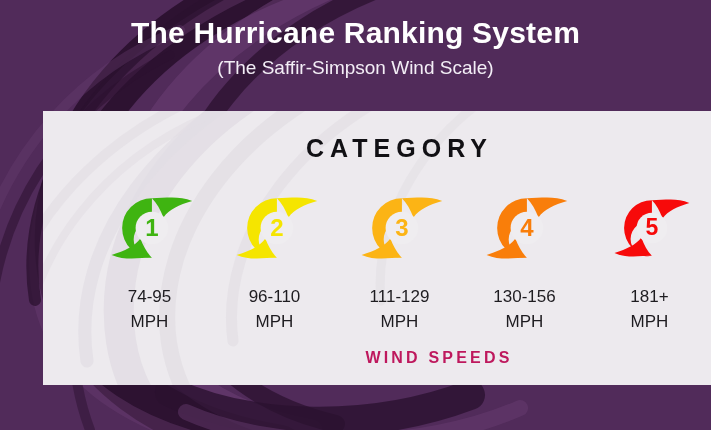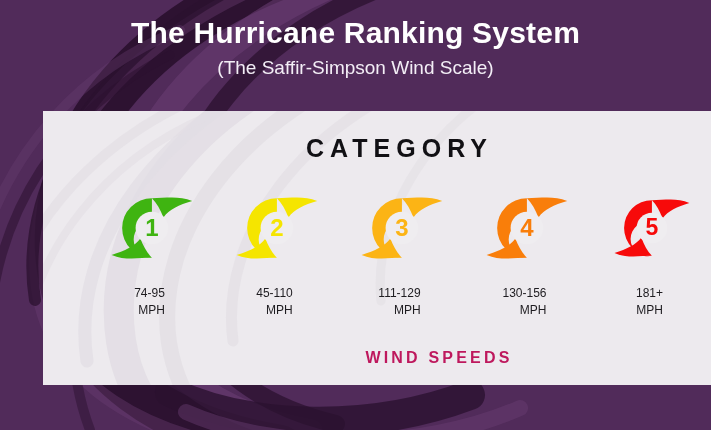--- a/index.html
+++ b/index.html
@@ -41,22 +41,22 @@
   }
 
   .row{
     position:absolute;left:0;top:69px;width:625px;
     display:flex;justify-content:space-around;align-items:flex-start;
   }
   .cat{width:115px;display:flex;flex-direction:column;align-items:center;}
   .icon-wrap{width:96px;height:96px;position:relative;}
   .icon-wrap svg{display:block;width:96px;height:96px;}
   .speed{
-    margin-top:9px;text-align:right;color:#1e1c20;
-    font-size:12px;font-weight:400;line-height:1.45;
+    margin-top:9px;text-align:center;color:#1e1c20;
+    font-size:17px;font-weight:400;line-height:1.45;
   }
   .speed .unit{display:block;}
 
   .wind-speeds{
     position:absolute;left:0;bottom:18px;width:704px;text-align:center;
     font-size:16px;font-weight:bold;color:#be185d;letter-spacing:3.2px;
   }
 </style>
 </head>
 <body>
@@ -139,21 +139,21 @@
               <g fill="#F5E500">
                 <path d="M52,19 A31,31 0 1,0 52,81 A19,19 0 1,1 52,43 Z"></path>
                 <path d="M52,19 C66,19 80,16 94,22 C80,26 70,31 64,39 C61,31 57,24 52,19 Z"></path>
                 <path d="M52,81 C38,81 24,84 10,78 C24,74 34,69 40,61 C43,69 47,76 52,81 Z"></path>
               </g>
               <circle cx="52" cy="50" r="17" fill="#EFEDF0"></circle>
               <text x="52" y="58" text-anchor="middle" font-family="Liberation Sans, sans-serif" font-size="25" font-weight="bold" fill="#F5E500">2</text>
             </svg>
           </div>
           <div class="speed">
-            <span>45-110</span>
+            <span>96-110</span>
             <span class="unit">MPH</span>
           </div>
         </div>
 
         <div class="cat">
           <div class="icon-wrap">
             <svg viewBox="0 0 100 100">
               <g fill="#FCB415">
                 <path d="M52,19 A31,31 0 1,0 52,81 A19,19 0 1,1 52,43 Z"></path>
                 <path d="M52,19 C66,19 80,16 94,22 C80,26 70,31 64,39 C61,31 57,24 52,19 Z"></path>

